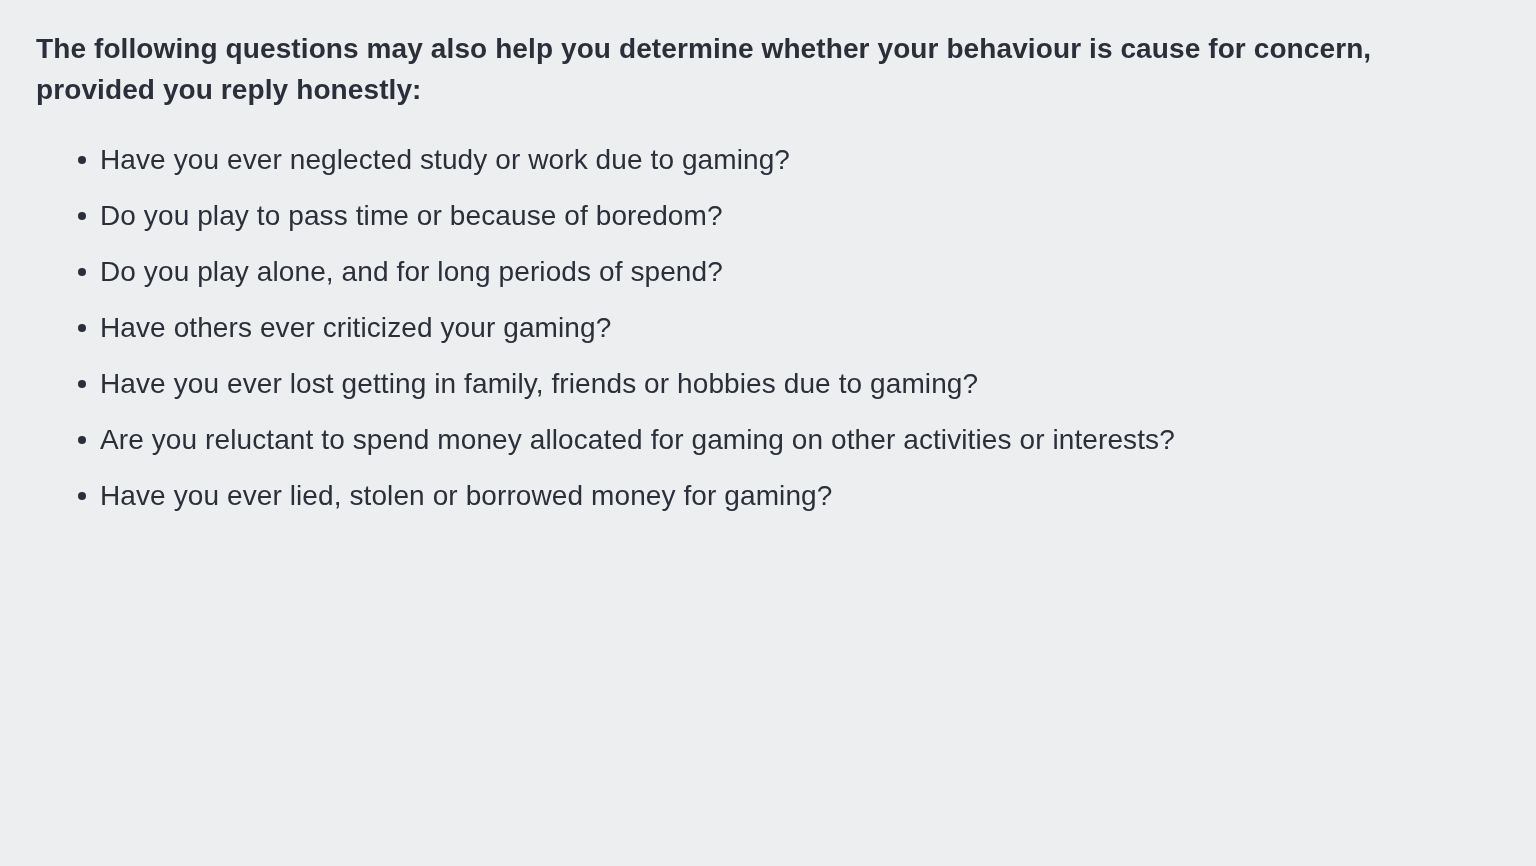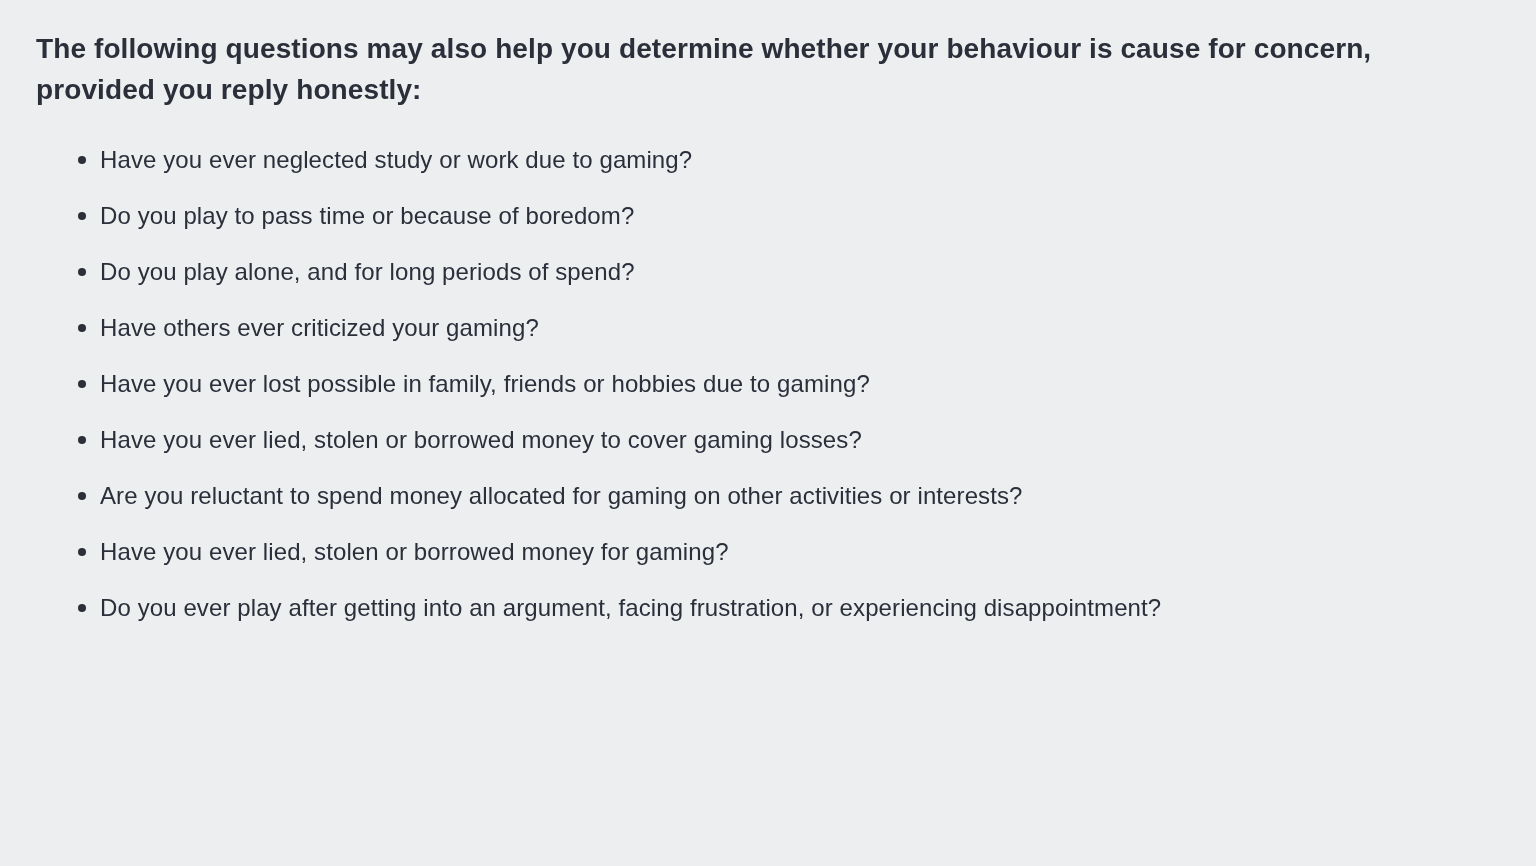--- a/index.html
+++ b/index.html
@@ -21,21 +21,21 @@
       font-weight: 700;
       letter-spacing: 0.1px;
     }
     ul.questions {
       list-style: none;
       margin-top: 30px;
       max-width: 1340px;
     }
     ul.questions li {
       position: relative;
-      font-size: 24px;
+      font-size: 28px;
       line-height: 40px;
       padding-left: 64px;
       margin-bottom: 16px;
       letter-spacing: 0.1px;
     }
     ul.questions li::before {
       content: "";
       position: absolute;
       left: 42px;
       top: 16px;
@@ -49,19 +49,17 @@
 <body>
 
 <main>
   <p class="intro">The following questions may also help you determine whether your behaviour is cause for concern, provided you reply honestly:</p>
 
   <ul class="questions">
       <li>Have you ever neglected study or work due to gaming?</li>
       <li>Do you play to pass time or because of boredom?</li>
       <li>Do you play alone, and for long periods of spend?</li>
       <li>Have others ever criticized your gaming?</li>
-      <li>Have you ever lost possible in family, friends or hobbies due to gaming?</li>
-      <li>Have you ever lied, stolen or borrowed money to cover gaming losses?</li>
+      <li>Have you ever lost getting in family, friends or hobbies due to gaming?</li>
       <li>Are you reluctant to spend money allocated for gaming on other activities or interests?</li>
       <li>Have you ever lied, stolen or borrowed money for gaming?</li>
-      <li>Do you ever play after getting into an argument, facing frustration, or experiencing disappointment?</li>
     </ul>
 </main>
 
 </body></html>

